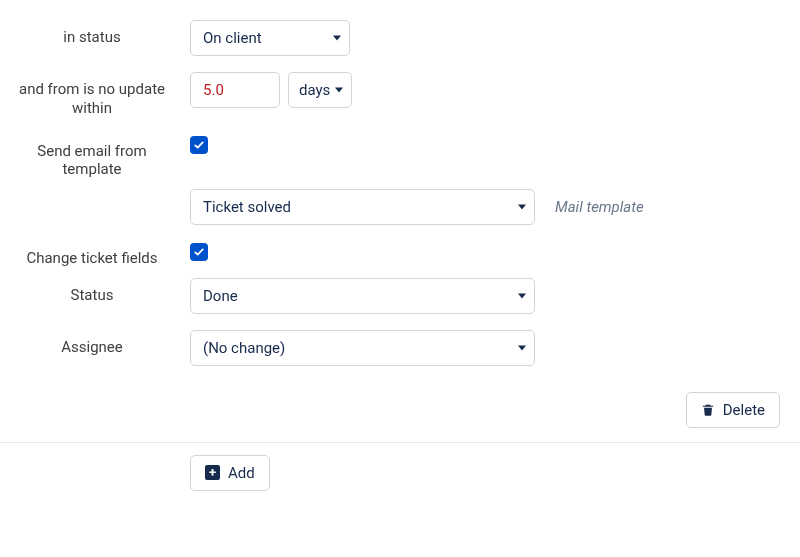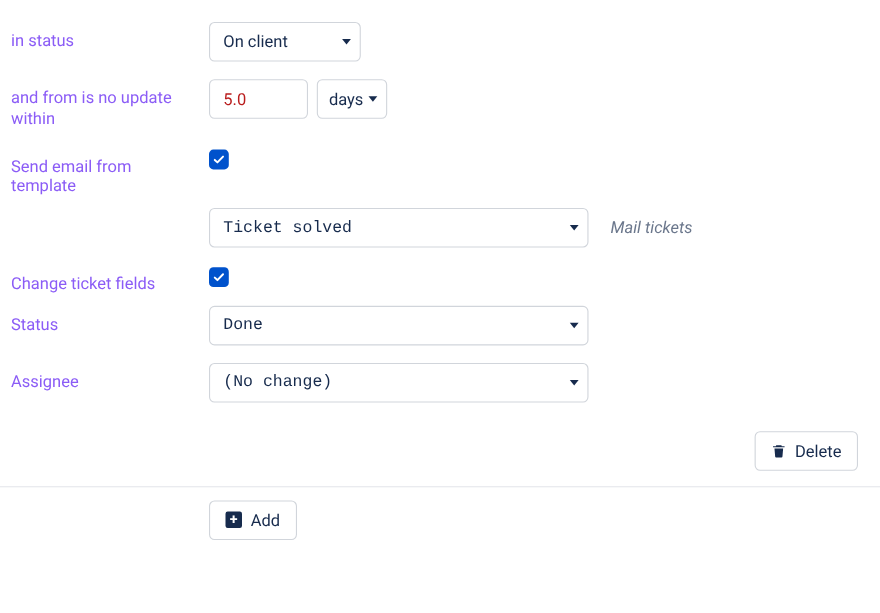--- a/index.html
+++ b/index.html
@@ -25,24 +25,24 @@
       padding-left: 10px;
     }
     .form-row {
       display: flex;
       align-items: flex-start;
       margin-bottom: 16px;
     }
     .label-col {
       width: 180px;
       min-width: 180px;
-      text-align: left;
+      text-align: center;
       padding-right: 16px;
       padding-top: 8px;
-      color: #8b5cf6;
+      color: #404040;
       font-size: 15px;
       line-height: 1.25;
     }
     .input-col {
       display: flex;
       align-items: center;
       gap: 8px;
       flex: 1;
     }
     .select {
@@ -51,23 +51,23 @@
       align-items: center;
       border: 1px solid #D1D5DB;
       border-radius: 5px;
       height: 36px;
       padding: 0 30px 0 12px;
       background: #fff;
       cursor: pointer;
       font-size: 15px;
       color: #172B4D;
     }
-    .select.small { width: 138px; }
+    .select.small { width: 160px; }
     .select.tiny { width: 64px; padding: 0 24px 0 10px; }
-    .select.wide { width: 345px; font-family: Liberation Mono, monospace; }
+    .select.wide { width: 345px; }
     .text-input {
       border: 1px solid #D1D5DB;
       border-radius: 5px;
       height: 36px;
       padding: 0 12px;
       font-size: 15px;
       color: #b91c1c;
       width: 90px;
       outline: none;
       font-family: inherit;
@@ -177,21 +177,21 @@
     </div>
   </div>
 
   <div class="form-row">
     <div class="label-col"></div>
     <div class="input-col">
       <div class="select wide">
         <span>Ticket solved</span>
         <span class="caret"></span>
       </div>
-      <span class="muted">Mail tickets</span>
+      <span class="muted">Mail template</span>
     </div>
   </div>
 
   <div class="form-row row-tight">
     <div class="label-col">Change ticket fields</div>
     <div class="input-col">
       <div class="checkbox">
         <svg viewBox="0 0 16 16">
             <path d="M3 8.5 L6.2 11.5 L13 4.5" stroke="#fff" stroke-width="2.4" fill="none" stroke-linecap="round" stroke-linejoin="round"></path>
           </svg>

